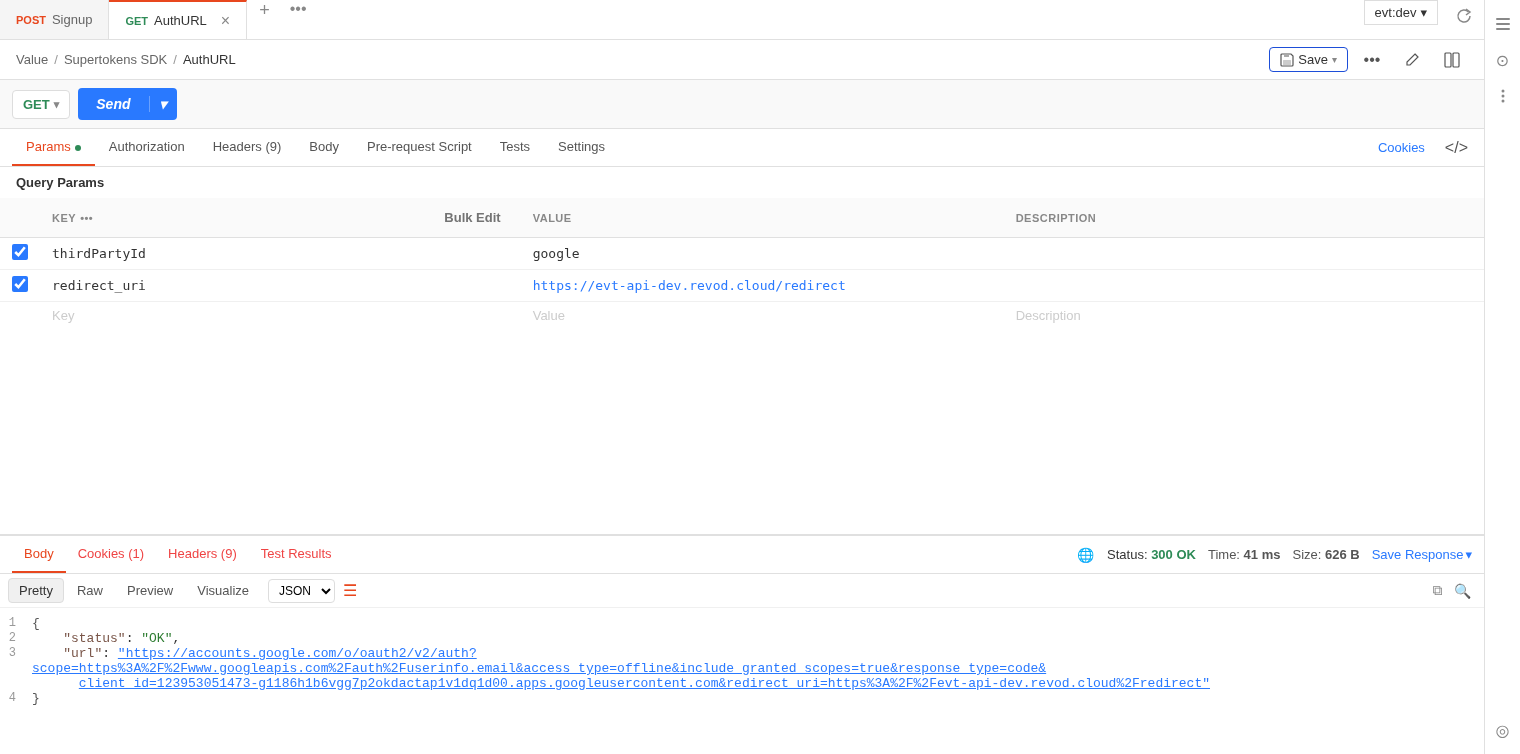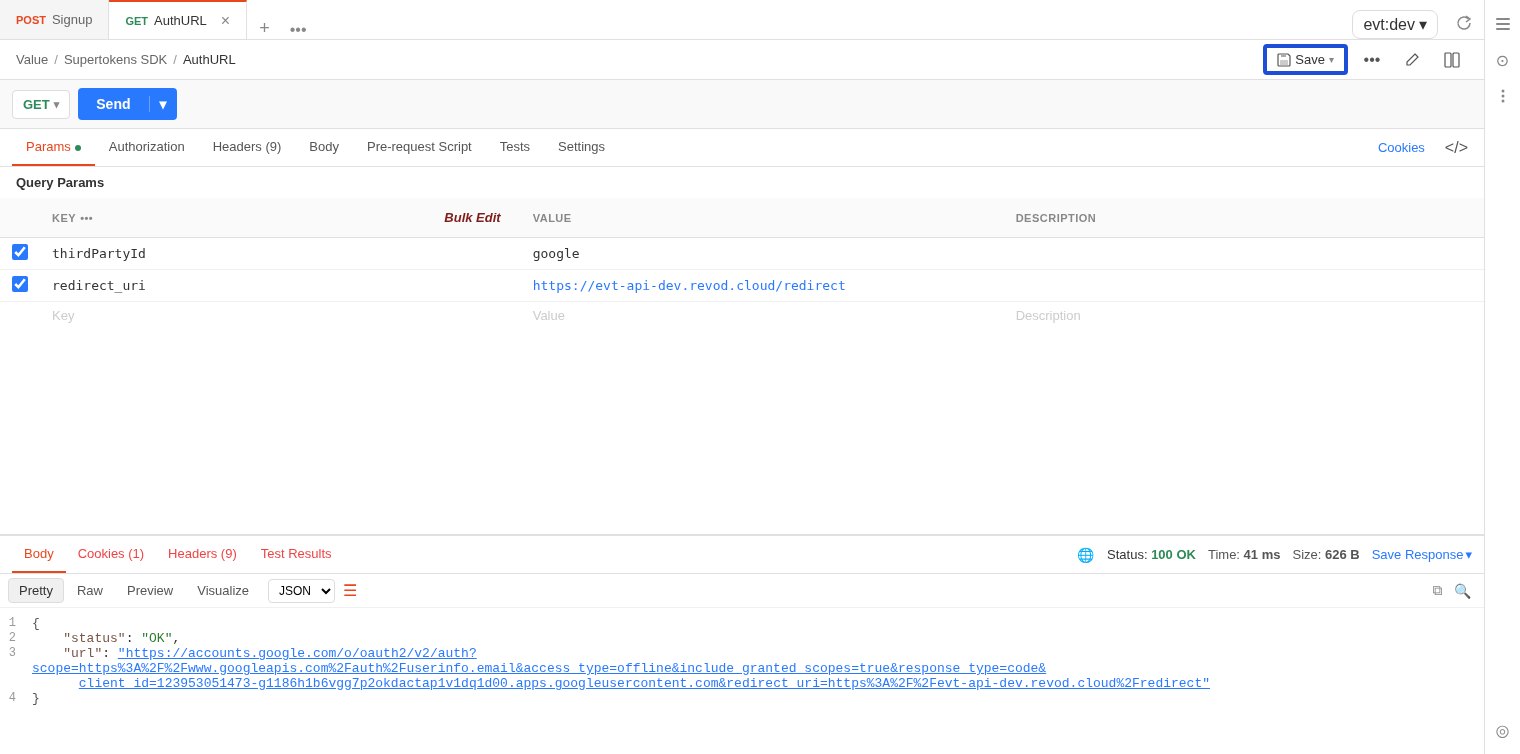--- a/index.html
+++ b/index.html
@@ -1,51 +1,51 @@
 <!DOCTYPE html>
 <html><head>
   <meta charset="utf-8">
   <style>
     * { box-sizing: border-box; margin: 0; padding: 0; }
     body { font-family: -apple-system, BlinkMacSystemFont, 'Segoe UI', sans-serif; font-size: 13px; background: #fff; color: #333; overflow: hidden; height: 754px; display: flex; flex-direction: column; }
 
     
     .tab-bar {
-      display: flex; align-items: flex-end; background: #fff; border-bottom: 1px solid #e0e0e0;
+      display: flex; align-items: flex-start; background: #fff; border-bottom: 1px solid #e0e0e0;
       height: 40px; padding: 0; flex-shrink: 0;
     }
     .tab {
       display: flex; align-items: center; height: 100%; padding: 0 16px; font-size: 13px;
       cursor: pointer; border-right: 1px solid #e0e0e0; gap: 6px; white-space: nowrap;
     }
     .tab.active { border-top: 2px solid #e8471e; background: #fff; }
     .tab:not(.active) { background: #f5f5f5; color: #666; }
     .tab .method-badge { font-size: 11px; font-weight: 700; }
     .tab .method-badge.post { color: #e8471e; }
     .tab .method-badge.get { color: #2e8b57; }
     .tab-add { padding: 0 12px; cursor: pointer; font-size: 18px; color: #888; }
     .tab-more { padding: 0 8px; cursor: pointer; color: #888; font-size: 16px; }
     .tab-spacer { flex: 1; }
     .env-selector {
-      display: flex; align-items: center; border: 1px solid #ddd; border-radius: 8px;
-      padding: 4px 10px; margin-right: 10px; font-size: 16px; cursor: pointer; gap: 4px;
+      display: flex; align-items: center; border: 1px solid #ddd; border-radius: 0;
+      padding: 4px 10px; margin-right: 10px; font-size: 13px; cursor: pointer; gap: 4px;
     }
 
     
     .breadcrumb-bar {
       display: flex; align-items: center; padding: 0 16px; height: 40px;
       border-bottom: 1px solid #e0e0e0; background: #fff; flex-shrink: 0;
       justify-content: space-between;
     }
     .breadcrumb { display: flex; align-items: center; gap: 6px; font-size: 13px; color: #666; }
     .breadcrumb .sep { color: #999; }
     .breadcrumb .current { color: #333; font-weight: 500; }
     .breadcrumb-actions { display: flex; align-items: center; gap: 8px; }
     .save-btn {
-      display: flex; align-items: center; border: 4px solid #1d4ed8; border-radius: 4px;
+      display: flex; align-items: center; border: 1px solid #1d4ed8; border-radius: 4px;
       padding: 4px 10px; font-size: 13px; cursor: pointer; gap: 4px; background: #fff;
     }
     .icon-btn { width: 32px; height: 32px; display: flex; align-items: center; justify-content: center; cursor: pointer; border-radius: 4px; color: #555; font-size: 16px; }
 
     
     .url-bar {
       display: flex; align-items: center; padding: 8px 12px; background: #f9f9f9;
       border-bottom: 1px solid #e0e0e0; flex-shrink: 0; gap: 8px;
     }
     .method-select {
@@ -53,21 +53,21 @@
       padding: 6px 10px; font-size: 13px; font-weight: 600; color: #2e8b57;
       background: #fff; cursor: pointer; gap: 4px; white-space: nowrap;
     }
     .url-input {
       flex: 1; border: 1px solid #ddd; border-radius: 4px; padding: 6px 10px;
       font-size: 13px; background: #fff; outline: none; font-family: monospace;
     }
     .send-btn {
       display: flex; align-items: flex-start; background: #2979ff; color: #fff;
       border: none; border-radius: 4px; padding: 8px 0px; font-size: 14px; font-weight: 600;
-      cursor: pointer; gap: 0;
+      cursor: pointer; gap: 0; font-style: italic;
     }
     .send-btn .send-label { padding: 0 18px; }
     .send-btn .send-arrow { border-left: 1px solid rgba(255,255,255,0.3); padding: 0 10px; }
 
     
     .request-tabs {
       display: flex; align-items: center; padding: 0 12px; border-bottom: 1px solid #e0e0e0;
       background: #fff; flex-shrink: 0; justify-content: space-between;
     }
     .req-tab-list { display: flex; align-items: center; }
@@ -89,22 +89,22 @@
       color: #888; border-bottom: 1px solid #e0e0e0; background: #fafafa;
       letter-spacing: 0.5px;
     }
     .params-table td { padding: 6px 12px; border-bottom: 1px solid #f0f0f0; vertical-align: middle; font-size: 13px; }
     .params-table tr:last-child td { border-bottom: none; }
     .checkbox { width: 16px; height: 16px; accent-color: #2979ff; cursor: pointer; }
     .key-cell { color: #333; font-family: monospace; font-size: 13px; }
     .value-cell { color: #2979ff; font-family: monospace; font-size: 13px; }
     .empty-cell { color: #ccc; }
     .bulk-edit-btn {
-      font-size: 13px; font-weight: 600; color: #7f1d1d; cursor: pointer;
-      border: none; background: none; padding: 4px 8px; font-style: italic;
+      font-size: 13px; font-weight: 600; color: #737373; cursor: pointer;
+      border: none; background: none; padding: 4px 8px;
     }
     .th-more { color: #888; cursor: pointer; }
     .col-key { width: 33%; }
     .col-val { width: 33%; }
     .col-desc { width: 33%; }
 
     
     .right-sidebar {
       position: absolute; right: 0; top: 0; width: 36px; height: 100%;
       background: #fff; border-left: 1px solid #e0e0e0; display: flex; flex-direction: column; align-items: center;
@@ -310,21 +310,21 @@
     <div class="response-section">
       <div class="response-tabs-bar">
         <div class="res-tab-list">
           <div class="res-tab active">Body</div>
           <div class="res-tab">Cookies (1)</div>
           <div class="res-tab">Headers (9)</div>
           <div class="res-tab">Test Results</div>
         </div>
         <div class="res-status">
           <span class="globe-icon">🌐</span>
-          <span>Status: <span class="status-ok">100 OK</span></span>
+          <span>Status: <span class="status-ok">300 OK</span></span>
           <span class="status-time">Time: <strong>41 ms</strong></span>
           <span class="status-size">Size: <strong>626 B</strong></span>
           <span class="save-response-btn">
             <span>Save Response</span>
             <span>▾</span>
           </span>
         </div>
       </div>
 
       <div class="code-toolbar">

